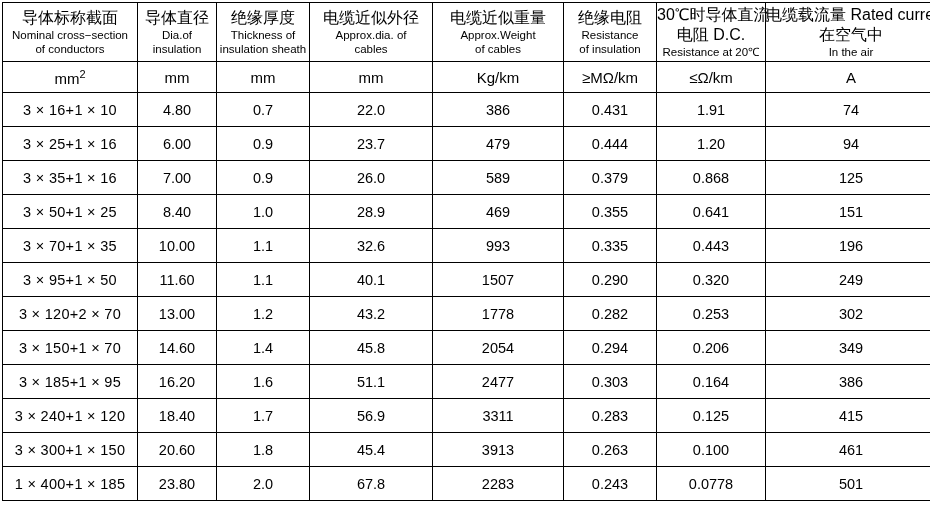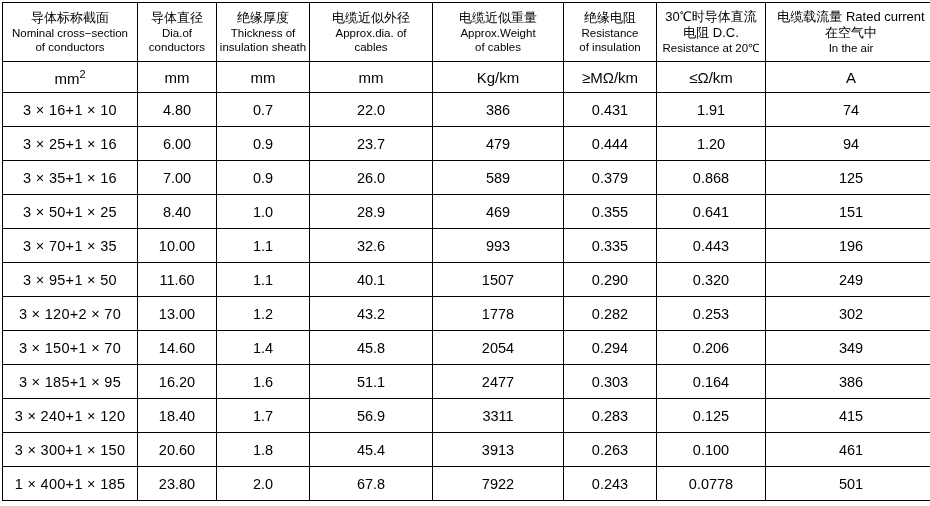--- a/index.html
+++ b/index.html
@@ -31,21 +31,21 @@
     height: 58px;
     line-height: 1.25;
     font-size: 11.5px;
     padding: 2px 2px;
   }
   .hdr-cell .ln {
     display: block;
     white-space: nowrap;
   }
   .hdr-cell .cn {
-    font-size: 13px;
+    font-size: 16px;
     text-align: center;
   }
   .unit-cell {
     height: 30px;
     font-size: 15px;
   }
   .unit-cell .small {
     font-size: 11px;
     vertical-align: super;
   }
@@ -72,21 +72,21 @@
   <thead>
     <tr>
         <th class="hdr-cell col-0">
           <span class="ln cn">导体标称截面</span>
           <span class="ln">Nominal cross−section</span>
           <span class="ln">of conductors</span>
         </th>
         <th class="hdr-cell col-1">
           <span class="ln cn">导体直径</span>
           <span class="ln">Dia.of</span>
-          <span class="ln">conductors</span>
+          <span class="ln">insulation</span>
         </th>
         <th class="hdr-cell col-2">
           <span class="ln cn">绝缘厚度</span>
           <span class="ln">Thickness of</span>
           <span class="ln">insulation sheath</span>
         </th>
         <th class="hdr-cell col-3">
           <span class="ln cn">电缆近似外径</span>
           <span class="ln">Approx.dia. of</span>
           <span class="ln">cables</span>
@@ -232,19 +232,19 @@
         <td class="data-cell col-4">3913</td>
         <td class="data-cell col-5">0.263</td>
         <td class="data-cell col-6">0.100</td>
         <td class="data-cell col-7">461</td>
       </tr>
       <tr>
         <td class="data-cell col-0 spec-text">1 × 400+1 × 185</td>
         <td class="data-cell col-1">23.80</td>
         <td class="data-cell col-2">2.0</td>
         <td class="data-cell col-3">67.8</td>
-        <td class="data-cell col-4">7922</td>
+        <td class="data-cell col-4">2283</td>
         <td class="data-cell col-5">0.243</td>
         <td class="data-cell col-6">0.0778</td>
         <td class="data-cell col-7">501</td>
       </tr>
     </tbody>
 </table>
 
 </body></html>

